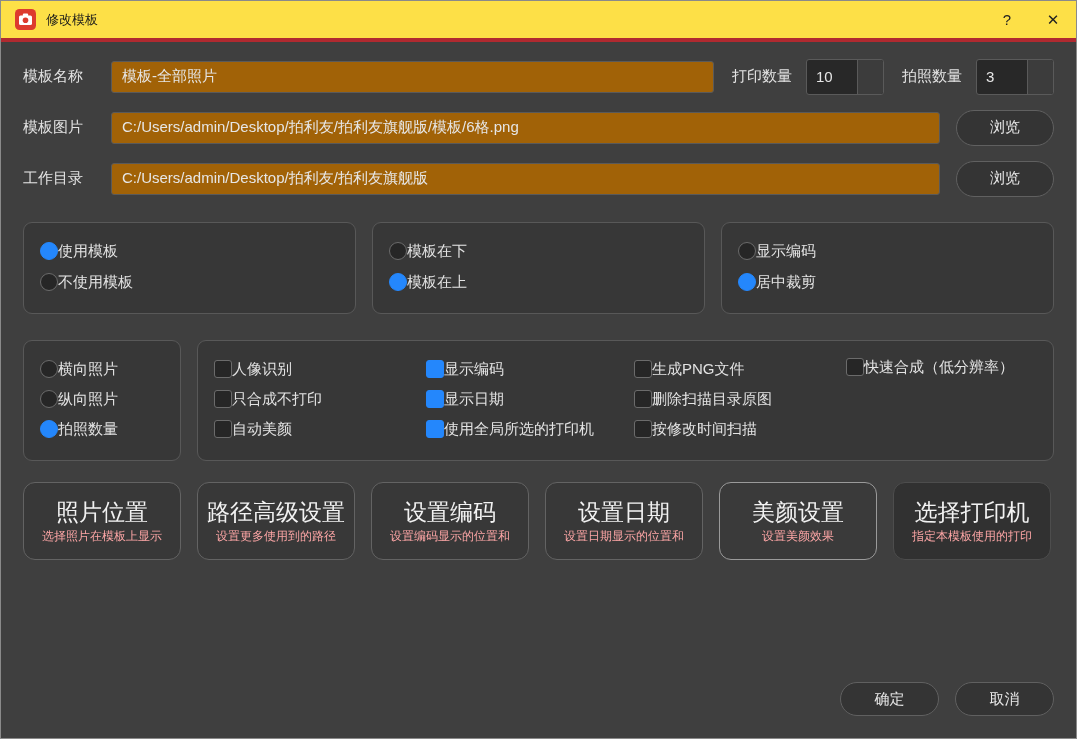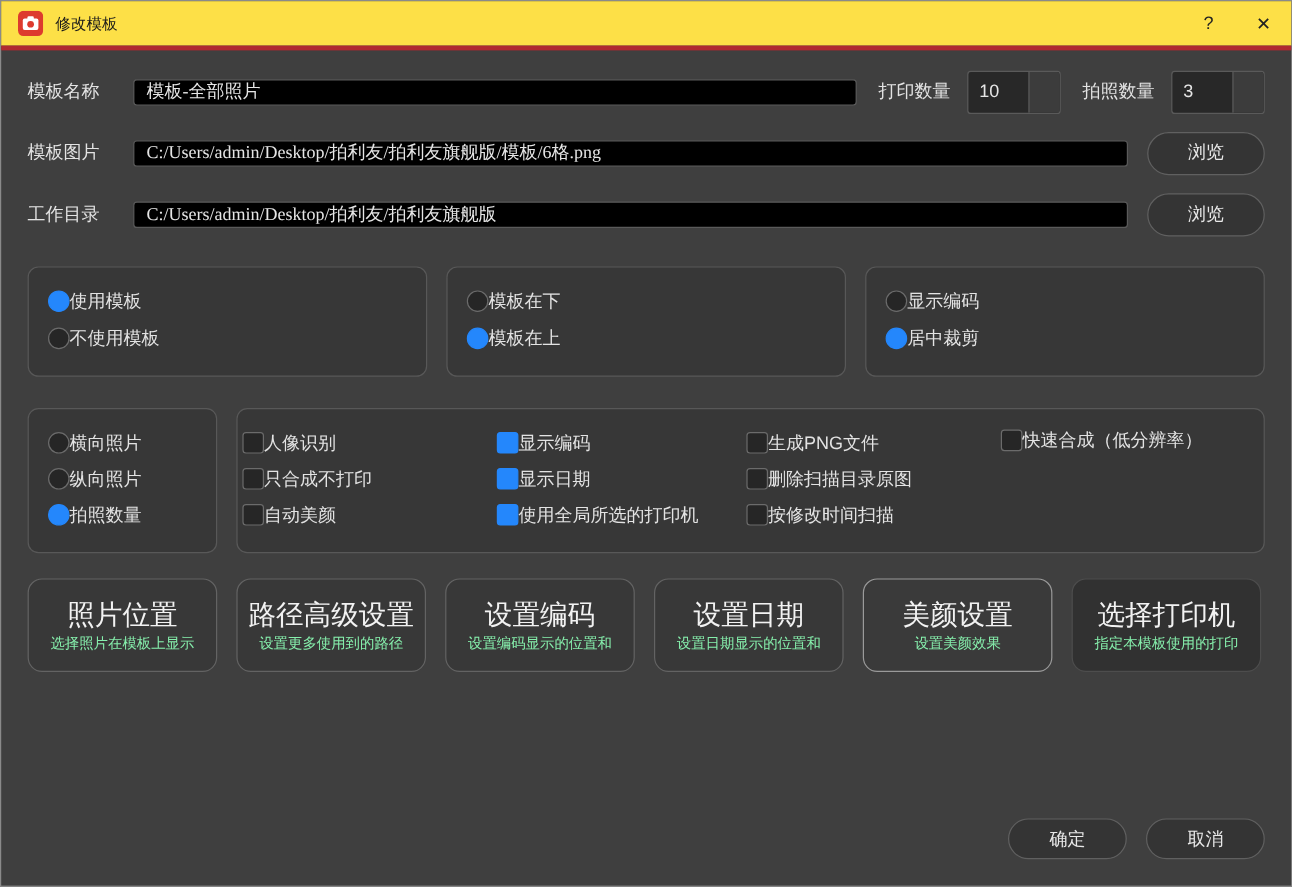--- a/index.html
+++ b/index.html
@@ -15,49 +15,49 @@
   .titlebar-spacer { flex:1; }
   .titlebar-btn { width:46px; height:37px; display:flex; align-items:center; justify-content:center; font-size:15px; color:#222; cursor:default; }
   .accent-line { height:4px; background:#b02a30; flex-shrink:0; }
 
   
   .content { flex:1; padding:0 22px; position:relative; }
 
   .form-row { display:flex; align-items:center; margin-top:17px; height:35px; }
   .row-2 { margin-top:16px; }
   .field-label { width:88px; font-size:15px; color:#e3e3e3; flex-shrink:0; }
-  .text-input { flex:1; height:22px; background:#000000; border:1px solid #5a5a5a; border-radius:3px; color:#e6e6e6; font-size:15px; padding:0 10px; font-family:Liberation Serif, serif; outline:none; }
+  .text-input { flex:1; height:32px; background:#a16207; border:1px solid #5a5a5a; border-radius:3px; color:#e6e6e6; font-size:15px; padding:0 10px; font-family:Liberation Sans, sans-serif; outline:none; }
   .inline-label { font-size:15px; color:#e3e3e3; margin-left:18px; margin-right:14px; white-space:nowrap; }
   .spinbox { width:78px; height:36px; background:#282828; border:1px solid #5a5a5a; border-radius:3px; display:flex; overflow:hidden; flex-shrink:0; }
   .spin-value { flex:1; display:flex; align-items:center; padding-left:9px; color:#e6e6e6; font-size:15px; }
   .spin-buttons { width:26px; background:#3c3c3c; border-left:1px solid #5a5a5a; }
   .pill-btn { height:36px; border-radius:18px; background:#343434; border:1px solid #606060; color:#e8e8e8; font-size:15px; display:flex; align-items:center; justify-content:center; cursor:default; flex-shrink:0; font-family:"Liberation Sans","DejaVu Sans",sans-serif; }
   .browse-btn { width:98px; margin-left:16px; }
 
   
   .groups-row { display:flex; gap:16px; margin-top:26px; }
   .groupbox { background:#373737; border:1px solid #585858; border-radius:9px; height:92px; flex:1; padding:14px 16px; display:flex; flex-direction:column; justify-content:center; gap:9px; }
   .opt-row { display:flex; height:22px; }
   .radio, .checkbox { width:18px; height:18px; background:#262626; border:1px solid #6b6b6b; flex-shrink:0; }
   .radio { border-radius:50%; }
   .checkbox { border-radius:3px; }
   .radio.on, .checkbox.on { background:#2487fc; border-color:#2487fc; }
   .opt-label { font-size:15px; color:#e3e3e3; white-space:nowrap; }
 
   .second-row { display:flex; gap:16px; margin-top:26px; }
   .orient-box { width:158px; flex:none; height:121px; gap:8px; }
-  .checks-box { flex:1; height:121px; flex-direction:row; align-items:center; gap:0; padding:14px 0 14px 4px; }
+  .checks-box { flex:1; height:121px; flex-direction:row; align-items:center; gap:0; padding:14px 0 14px 16px; }
   .check-col { display:flex; flex-direction:column; gap:8px; justify-content:center; }
   .col-1 { width:212px; } .col-2 { width:208px; } .col-3 { width:212px; } .col-4 { flex:1; justify-content:flex-start; padding-top:3px; height:100%; }
 
   
   .actions-row { display:flex; gap:16px; margin-top:21px; }
   .action-btn { width:158px; height:78px; background:#383838; border:1px solid #636363; border-radius:12px; display:flex; flex-direction:column; align-items:center; justify-content:center; gap:0; cursor:default; overflow:hidden; }
   .action-btn .a-title { font-size:23px; color:#f2f2f2; white-space:nowrap; }
-  .action-btn .a-sub { font-size:12px; color:#86efac; white-space:nowrap; max-width:150px; overflow:hidden; }
+  .action-btn .a-sub { font-size:12px; color:#fca5a5; white-space:nowrap; max-width:150px; overflow:hidden; }
   .action-btn.highlight { border-color:#9a9a9a; background:#3a3a3a; }
   .action-btn.dark { background:#313131; border-color:#4d4d4d; }
 
   
   .footer { position:absolute; right:22px; bottom:22px; display:flex; gap:16px; }
   .footer .pill-btn { width:99px; height:34px; border-radius:17px; }
 </style>
 </head>
 <body>
 

